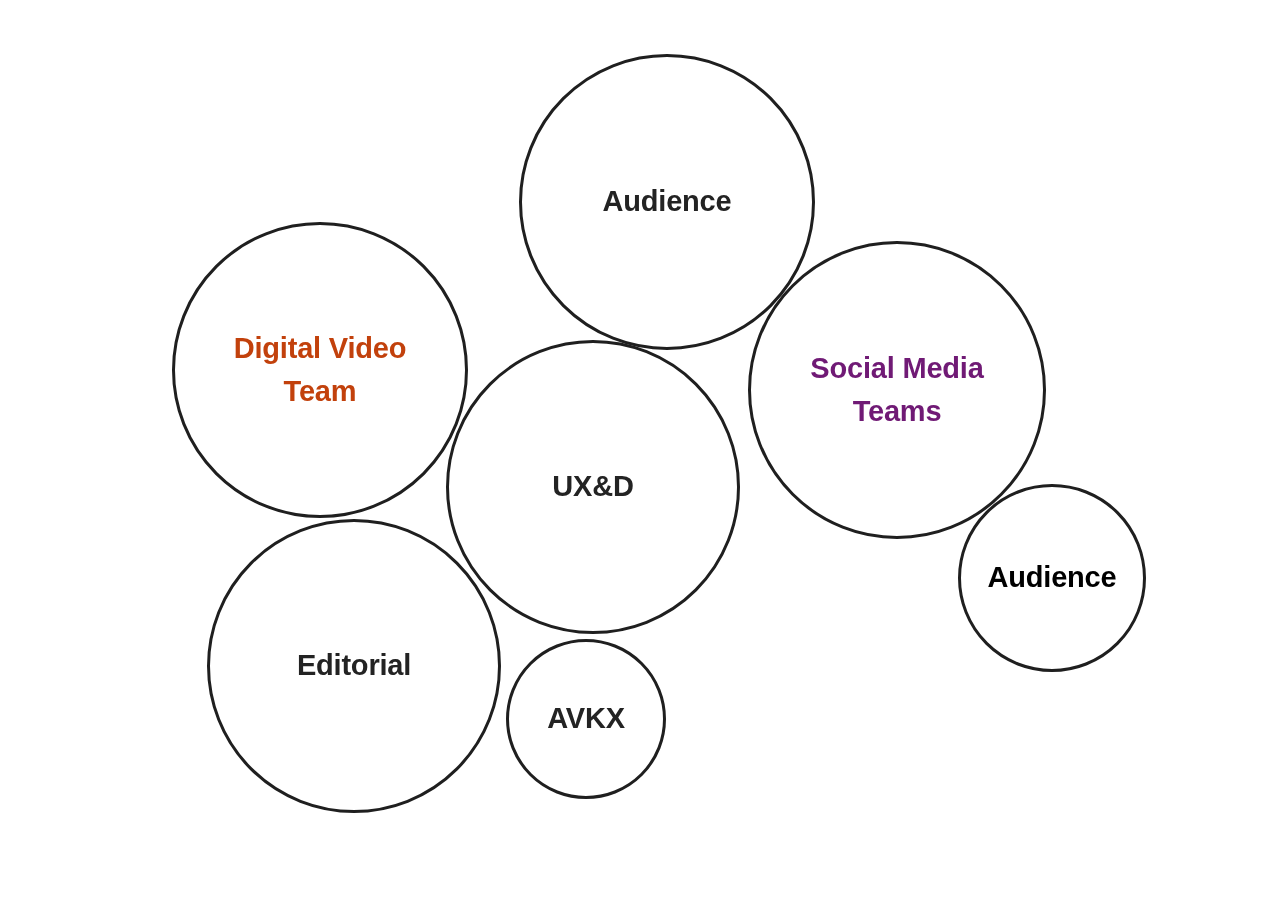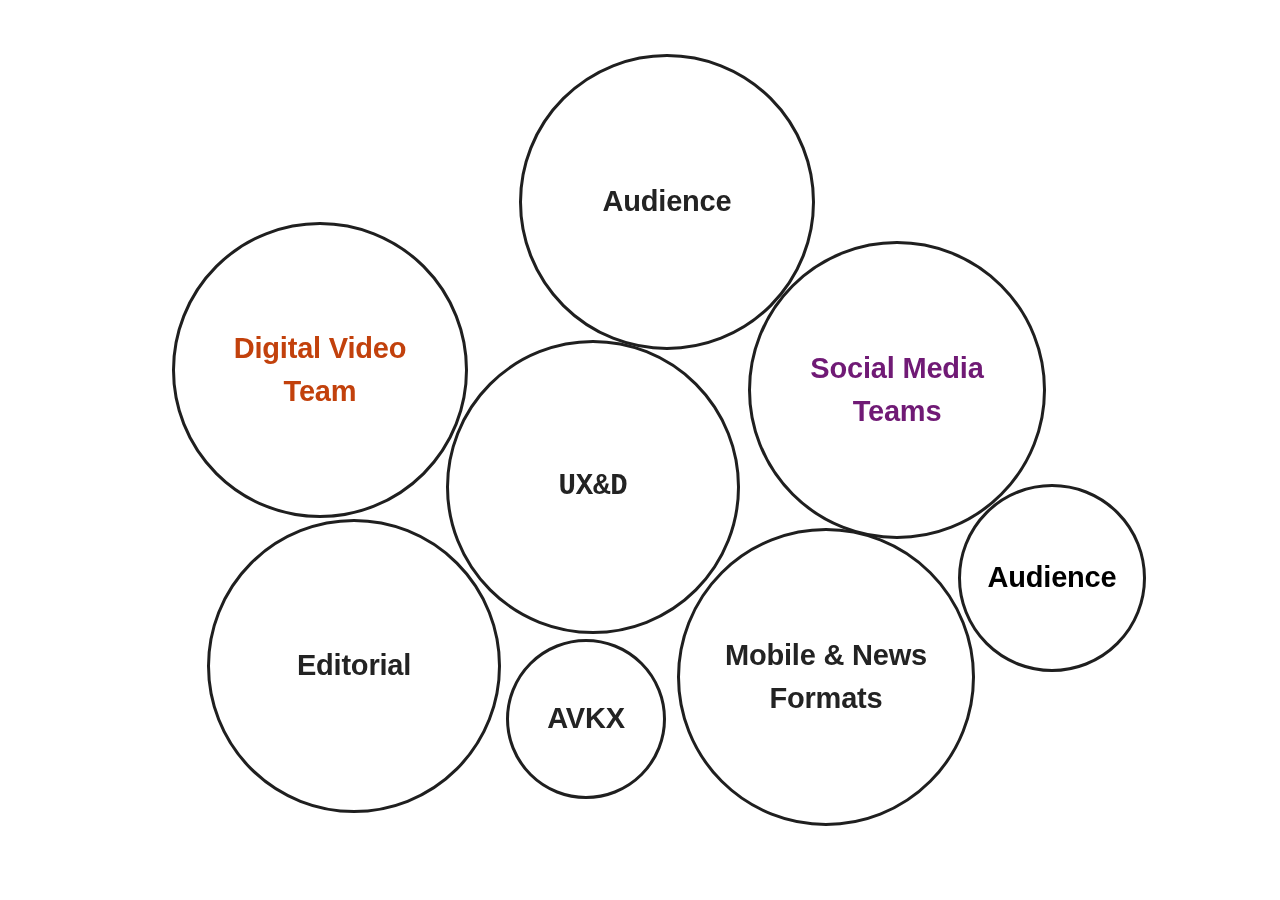--- a/index.html
+++ b/index.html
@@ -52,33 +52,29 @@
     <span class="bubble-label" style="color: #c2410c;">Digital Video
 Team</span>
   </div>
 
   <div class="bubble" style="left: 748px; top: 241px; width: 298px; height: 298px; border-color: rgb(31, 31, 31); border-width: 3.5px;">
     <span class="bubble-label" style="color: #701a75;">Social Media
 Teams</span>
   </div>
 
   <div class="bubble" style="left: 446px; top: 340px; width: 294px; height: 294px; border-color: rgb(31, 31, 31); border-width: 3.5px;">
-    <span class="bubble-label" style="color: rgb(35, 35, 35); font-family: Liberation Mono, monospace;">UX&amp;D</span>
+    <span class="bubble-label" style="color: rgb(35, 35, 35);">UX&amp;D</span>
   </div>
 
   <div class="bubble bubble-small" style="left: 958px; top: 484px; width: 188px; height: 188px; border-color: rgb(31, 31, 31); border-width: 3.5px;">
     <span class="bubble-label" style="color: #000000;">Audience</span>
   </div>
 
   <div class="bubble" style="left: 207px; top: 519px; width: 294px; height: 294px; border-color: rgb(31, 31, 31); border-width: 3.5px;">
     <span class="bubble-label" style="color: rgb(35, 35, 35);">Editorial</span>
   </div>
 
   <div class="bubble bubble-small" style="left: 506px; top: 639px; width: 160px; height: 160px; border-color: rgb(31, 31, 31); border-width: 3.5px;">
     <span class="bubble-label" style="color: rgb(35, 35, 35);">AVKX</span>
   </div>
 
-  <div class="bubble" style="left: 677px; top: 528px; width: 298px; height: 298px; border-color: rgb(31, 31, 31); border-width: 3.5px;">
-    <span class="bubble-label" style="color: rgb(35, 35, 35);">Mobile &amp; News
-Formats</span>
-  </div>
 
 </div>
 
 </body></html>

